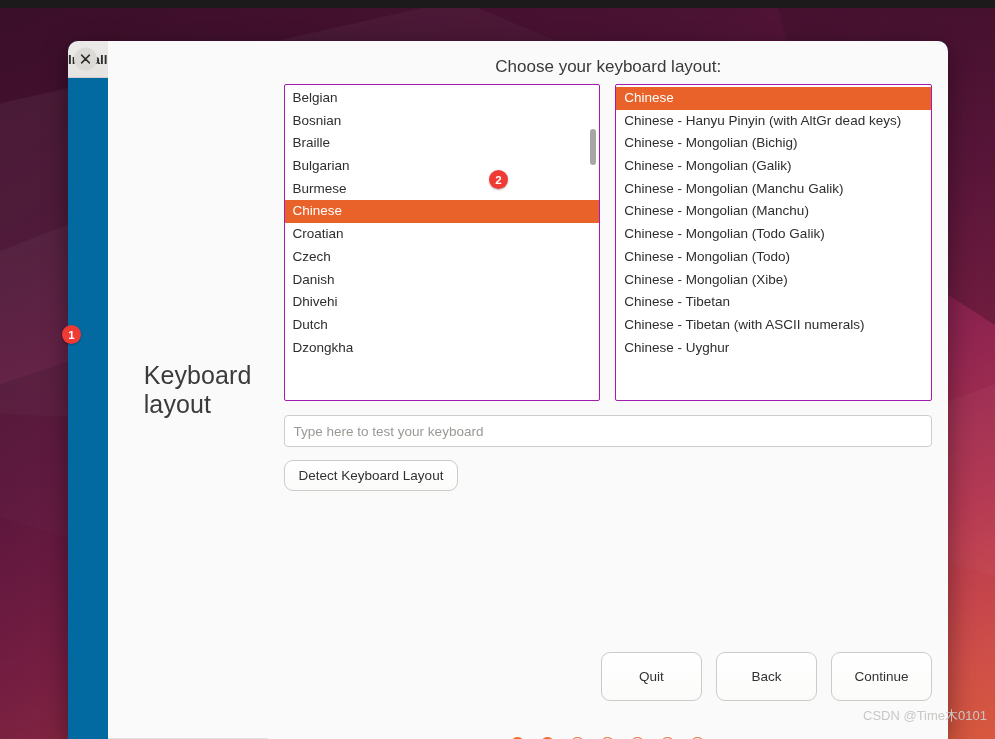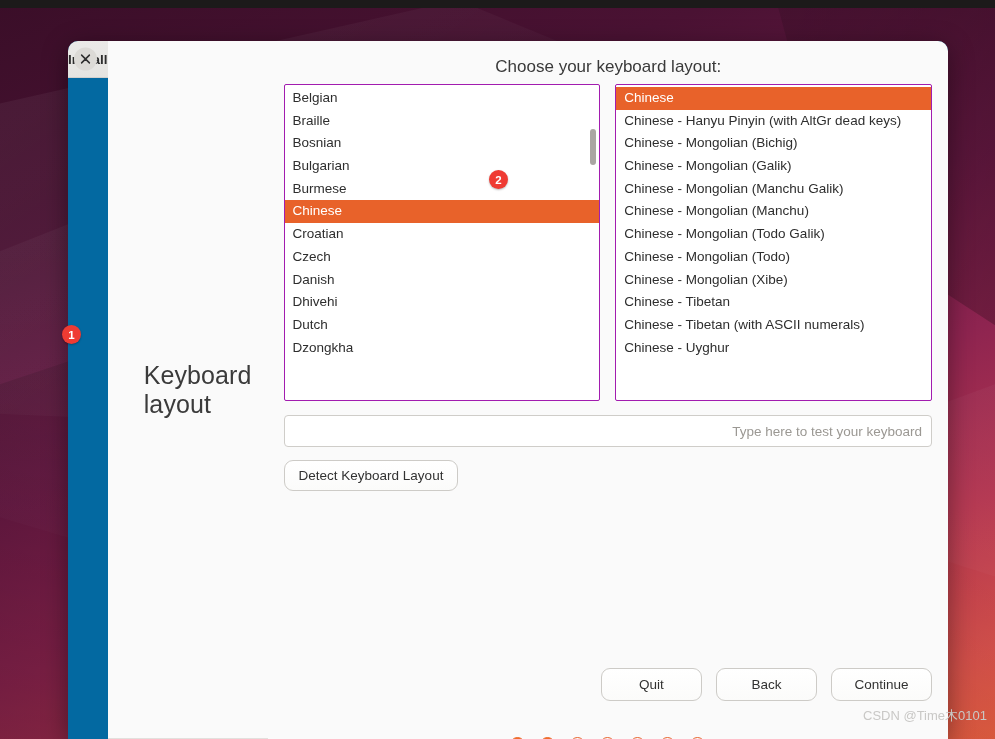--- a/index.html
+++ b/index.html
@@ -172,21 +172,20 @@
     height: 32px;
     margin-top: 14px;
     padding: 0 9px;
     font-size: 13.5px;
     font-family: "Liberation Sans", "DejaVu Sans", sans-serif;
     color: #2e2e2e;
     background: #ffffff;
     border: 1px solid #cfcdc9;
     border-radius: 4px;
     outline: none;
-    text-align: right;
   }
   #test-input::placeholder { color: #9b9893; }
 
   
   .btn {
     font-family: "Liberation Sans", "DejaVu Sans", sans-serif;
     font-size: 13.5px;
     color: #323232;
     background: linear-gradient(to bottom, #ffffff, #fbfbfa);
     border: 1px solid #cdcbc7;
@@ -199,21 +198,21 @@
     margin-top: 13px;
   }
   #action-row {
     position: absolute;
     right: 16px;
     bottom: 38px;
     display: flex;
     gap: 14px;
   }
   #action-row .btn {
-    height: 33px;
+    height: 49px;
     min-width: 101px;
   }
 
   
   #dots {
     position: absolute;
     left: 0; right: 0;
     bottom: -13px;
     display: flex;
     justify-content: center;
@@ -287,22 +286,22 @@
     </div>
 
     <div id="body">
 
       <div id="choose-label">Choose your keyboard layout:</div>
 
       <div id="lists">
         <div class="listbox" id="layout-listbox">
           <div class="list-inner" id="layout-items">
               <div class="list-item">Belgian</div>
+              <div class="list-item">Bosnian</div>
               <div class="list-item">Braille</div>
-              <div class="list-item">Bosnian</div>
               <div class="list-item">Bulgarian</div>
               <div class="list-item">Burmese</div>
               <div class="list-item selected">Chinese</div>
               <div class="list-item">Croatian</div>
               <div class="list-item">Czech</div>
               <div class="list-item">Danish</div>
               <div class="list-item">Dhivehi</div>
               <div class="list-item">Dutch</div>
               <div class="list-item">Dzongkha</div>
               <div class="list-item clipped">&nbsp;</div>

